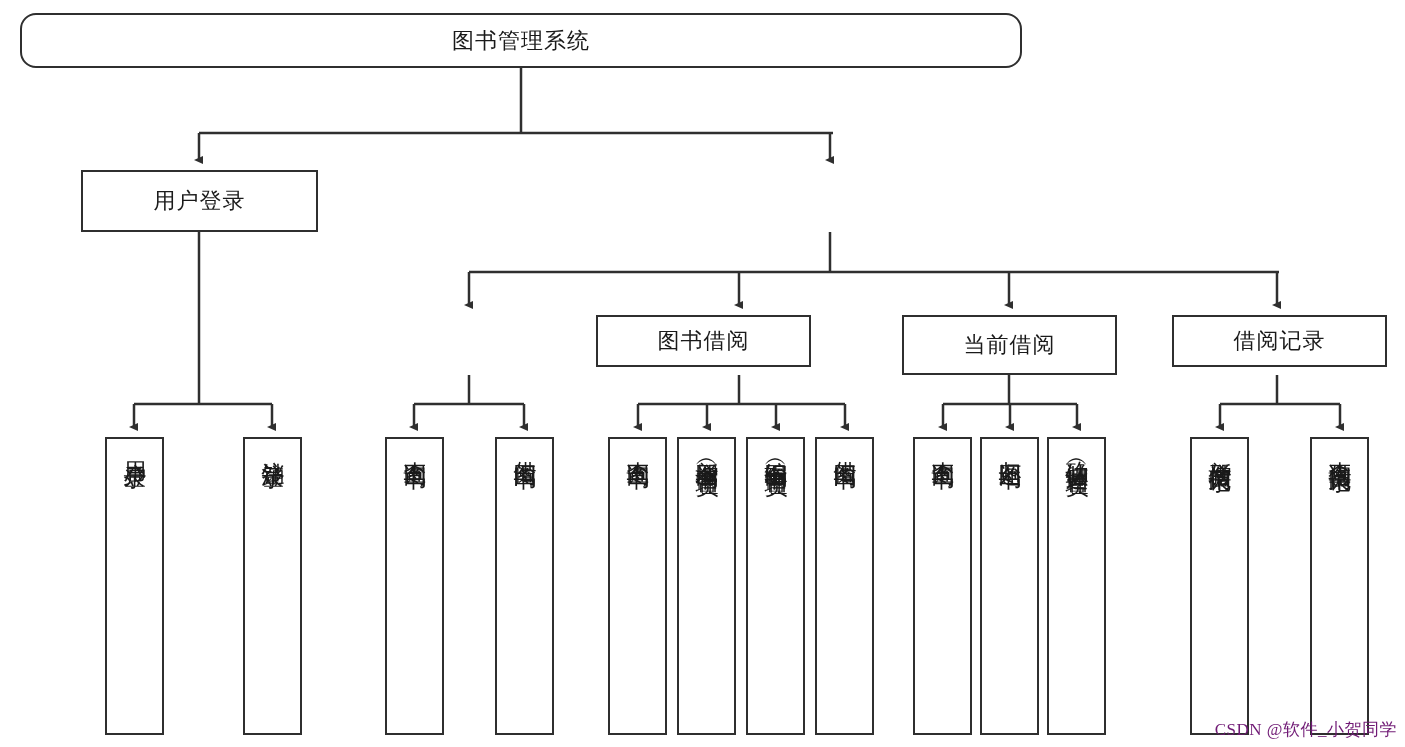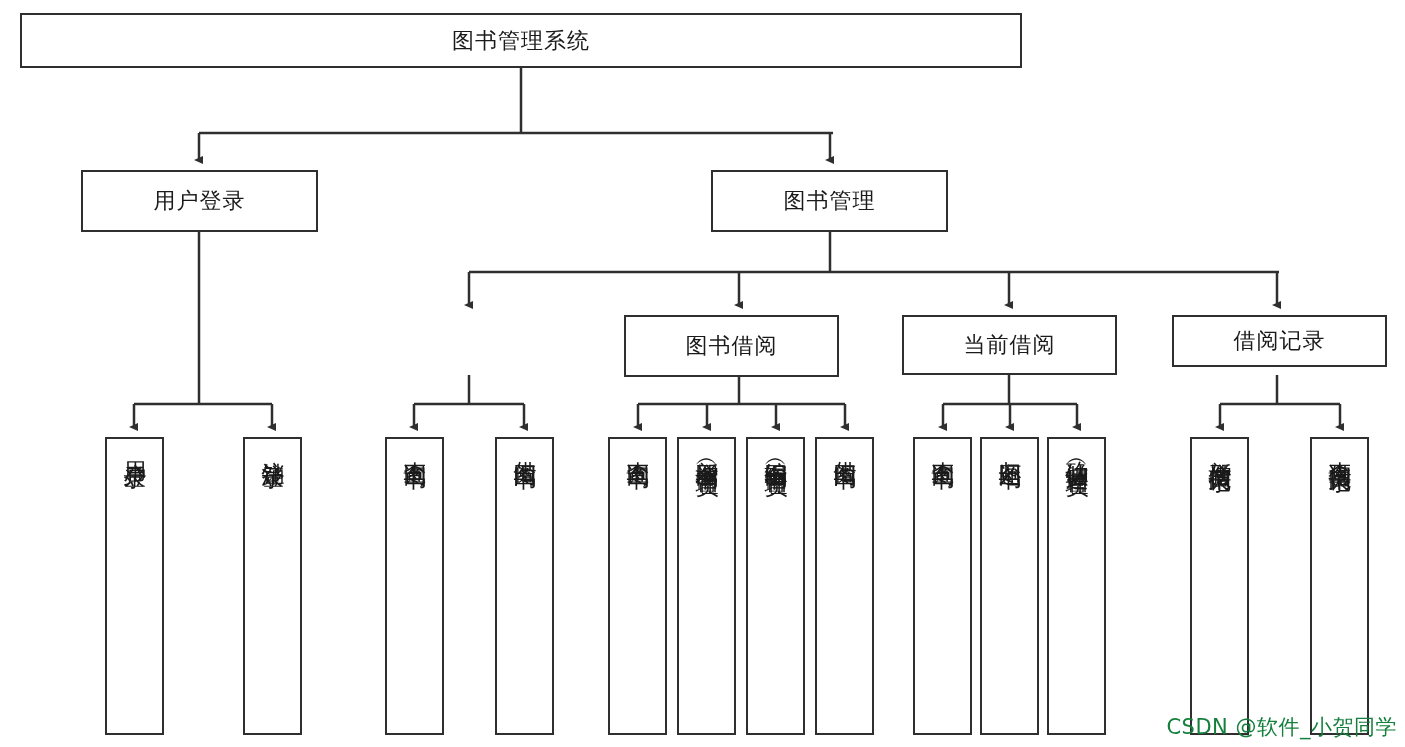--- a/index.html
+++ b/index.html
@@ -49,24 +49,25 @@
     font-size: 23px;
     line-height: 1.12;
     letter-spacing: 2px;
     white-space: nowrap;
     color: #1a1a1a;
   }
   .watermark {
     position: absolute;
     right: 8px;
     bottom: 6px;
-    font-size: 21px;
-    color: #15803d;
+    font-size: 17px;
+    color: #701a75;
     letter-spacing: 0.5px;
     white-space: nowrap;
+    font-family: Liberation Serif, serif;
   }
 </style>
 </head>
 <body>
 
 <div id="canvas">
 
   <svg class="edges" viewBox="0 0 1405 747" xmlns="http://www.w3.org/2000/svg">
     <defs>
       <marker id="arrow" markerWidth="10" markerHeight="10" refX="5" refY="5" orient="auto" markerUnits="userSpaceOnUse">
@@ -110,32 +111,29 @@
       <path d="M1010,404 L1010,427" marker-end="url(#arrow)"></path>
       <path d="M1077,404 L1077,427" marker-end="url(#arrow)"></path>
 
       <path d="M1277,375 L1277,404"></path>
       <path d="M1220,404 L1340,404"></path>
       <path d="M1220,404 L1220,427" marker-end="url(#arrow)"></path>
       <path d="M1340,404 L1340,427" marker-end="url(#arrow)"></path>
     </g>
   </svg>
 
-  <div class="node h" style="left:20px; top:13px; width:1002px; height:55px;">
+  <div class="node h" style="left:20px; top:13px; width:1002px; height:55px;border-radius:16px;">
     <span>图书管理系统</span>
   </div>
 
   <div class="node h" style="left:81px; top:170px; width:237px; height:62px;">
     <span>用户登录</span>
   </div>
-  <div class="node h" style="left:711px; top:170px; width:237px; height:62px;">
-    <span>图书管理</span>
-  </div>
 
-  <div class="node h" style="left:624px; top:315px; width:215px; height:62px;">
+  <div class="node h" style="left:596px; top:315px; width:215px; height:52px;">
     <span>图书借阅</span>
   </div>
   <div class="node h" style="left:902px; top:315px; width:215px; height:60px;font-family:Liberation Serif, serif;">
     <span>当前借阅</span>
   </div>
   <div class="node h" style="left:1172px; top:315px; width:215px; height:52px;">
     <span>借阅记录</span>
   </div>
 
   <div class="node v" style="left:105px; top:437px; width:59px; height:298px;">

